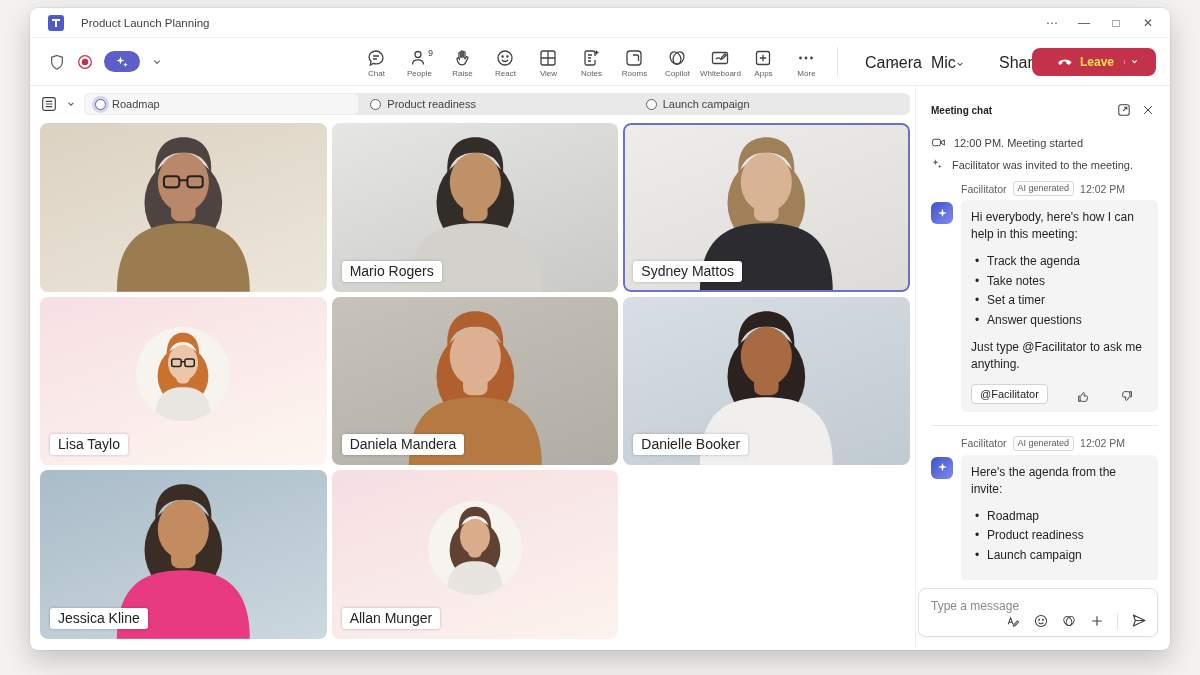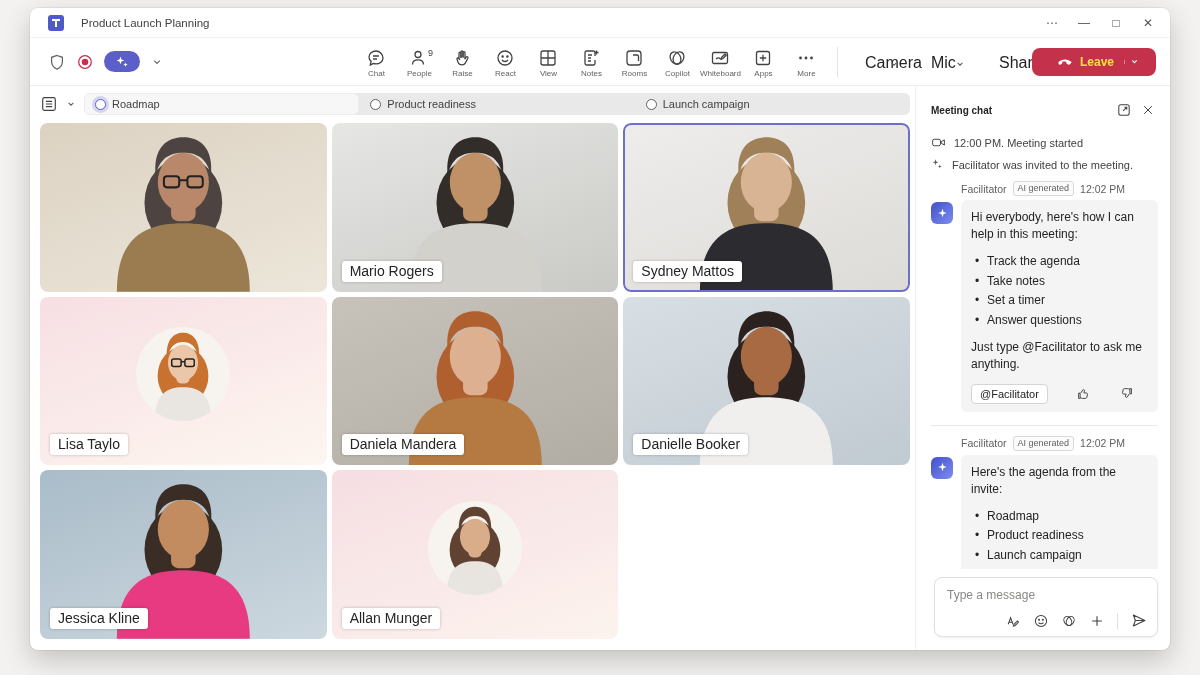--- a/index.html
+++ b/index.html
@@ -68,25 +68,25 @@
   .event-row { display:flex; align-items:center; gap:8px; font-size:11px; color:#424242; margin:9px 0; }
   .msg-header { display:flex; align-items:center; gap:6px; font-size:10.5px; color:#616161; margin:10px 0 4px 30px; }
   .ai-badge { border:1px solid #d8d8d8; background:#fbfbfb; color:#616161; font-size:9px; padding:0 4px; border-radius:3px; line-height:13px; }
   .msg-row { display:flex; align-items:flex-start; gap:8px; }
   .fac-avatar { width:22px; height:22px; border-radius:6px; flex:0 0 auto;
     background:linear-gradient(135deg,#4152c9,#7e8bf0); display:flex; align-items:center; justify-content:center; margin-top:2px; }
   .bubble { flex:1; background:#f4f4f4; border-radius:6px; padding:9px 10px 8px; font-size:12px; line-height:1.42; color:#242424; }
   .bubble ul { list-style:none; margin:10px 0 10px 4px; }
   .bubble li { margin:2.5px 0; padding-left:12px; position:relative; }
   .bubble li::before { content:"•"; position:absolute; left:0; top:0; }
-  .bubble-actions { display:flex; align-items:center; gap:28px; margin-top:11px; }
+  .bubble-actions { display:flex; align-items:flex-end; gap:28px; margin-top:11px; }
   .at-pill { background:#fff; border:1px solid #d4d4d4; border-radius:4px; padding:3px 8px; font-size:11px; color:#242424; cursor:pointer; font-family:inherit; }
   .thumb-btn { background:none; border:none; padding:0; color:#424242; cursor:pointer; display:flex; }
   .msg-divider { border:none; border-top:1px solid #e9e9e9; margin:13px 0 0; }
-  .chat-input { margin:8px 12px 12px 18px; border:1px solid #e0e0e0; border-radius:8px; height:60px;
+  .chat-input { margin:8px 12px 12px 2px; border:1px solid #e0e0e0; border-radius:8px; height:49px;
     position:relative; box-shadow:0 1px 3px rgba(0,0,0,.06); background:#fff; }
   .chat-input input { border:none; outline:none; width:calc(100% - 20px); margin:10px 10px 0 12px; font-size:12px;
     color:#242424; font-family:inherit; background:transparent; }
   .chat-input input::placeholder { color:#8a8886; }
   .input-icons { position:absolute; right:10px; bottom:7px; display:flex; align-items:center; gap:12px; color:#424242; }
   .input-sep { width:1px; height:16px; background:#e0e0e0; }
 
   svg { display:block; }
 </style>
 </head>

